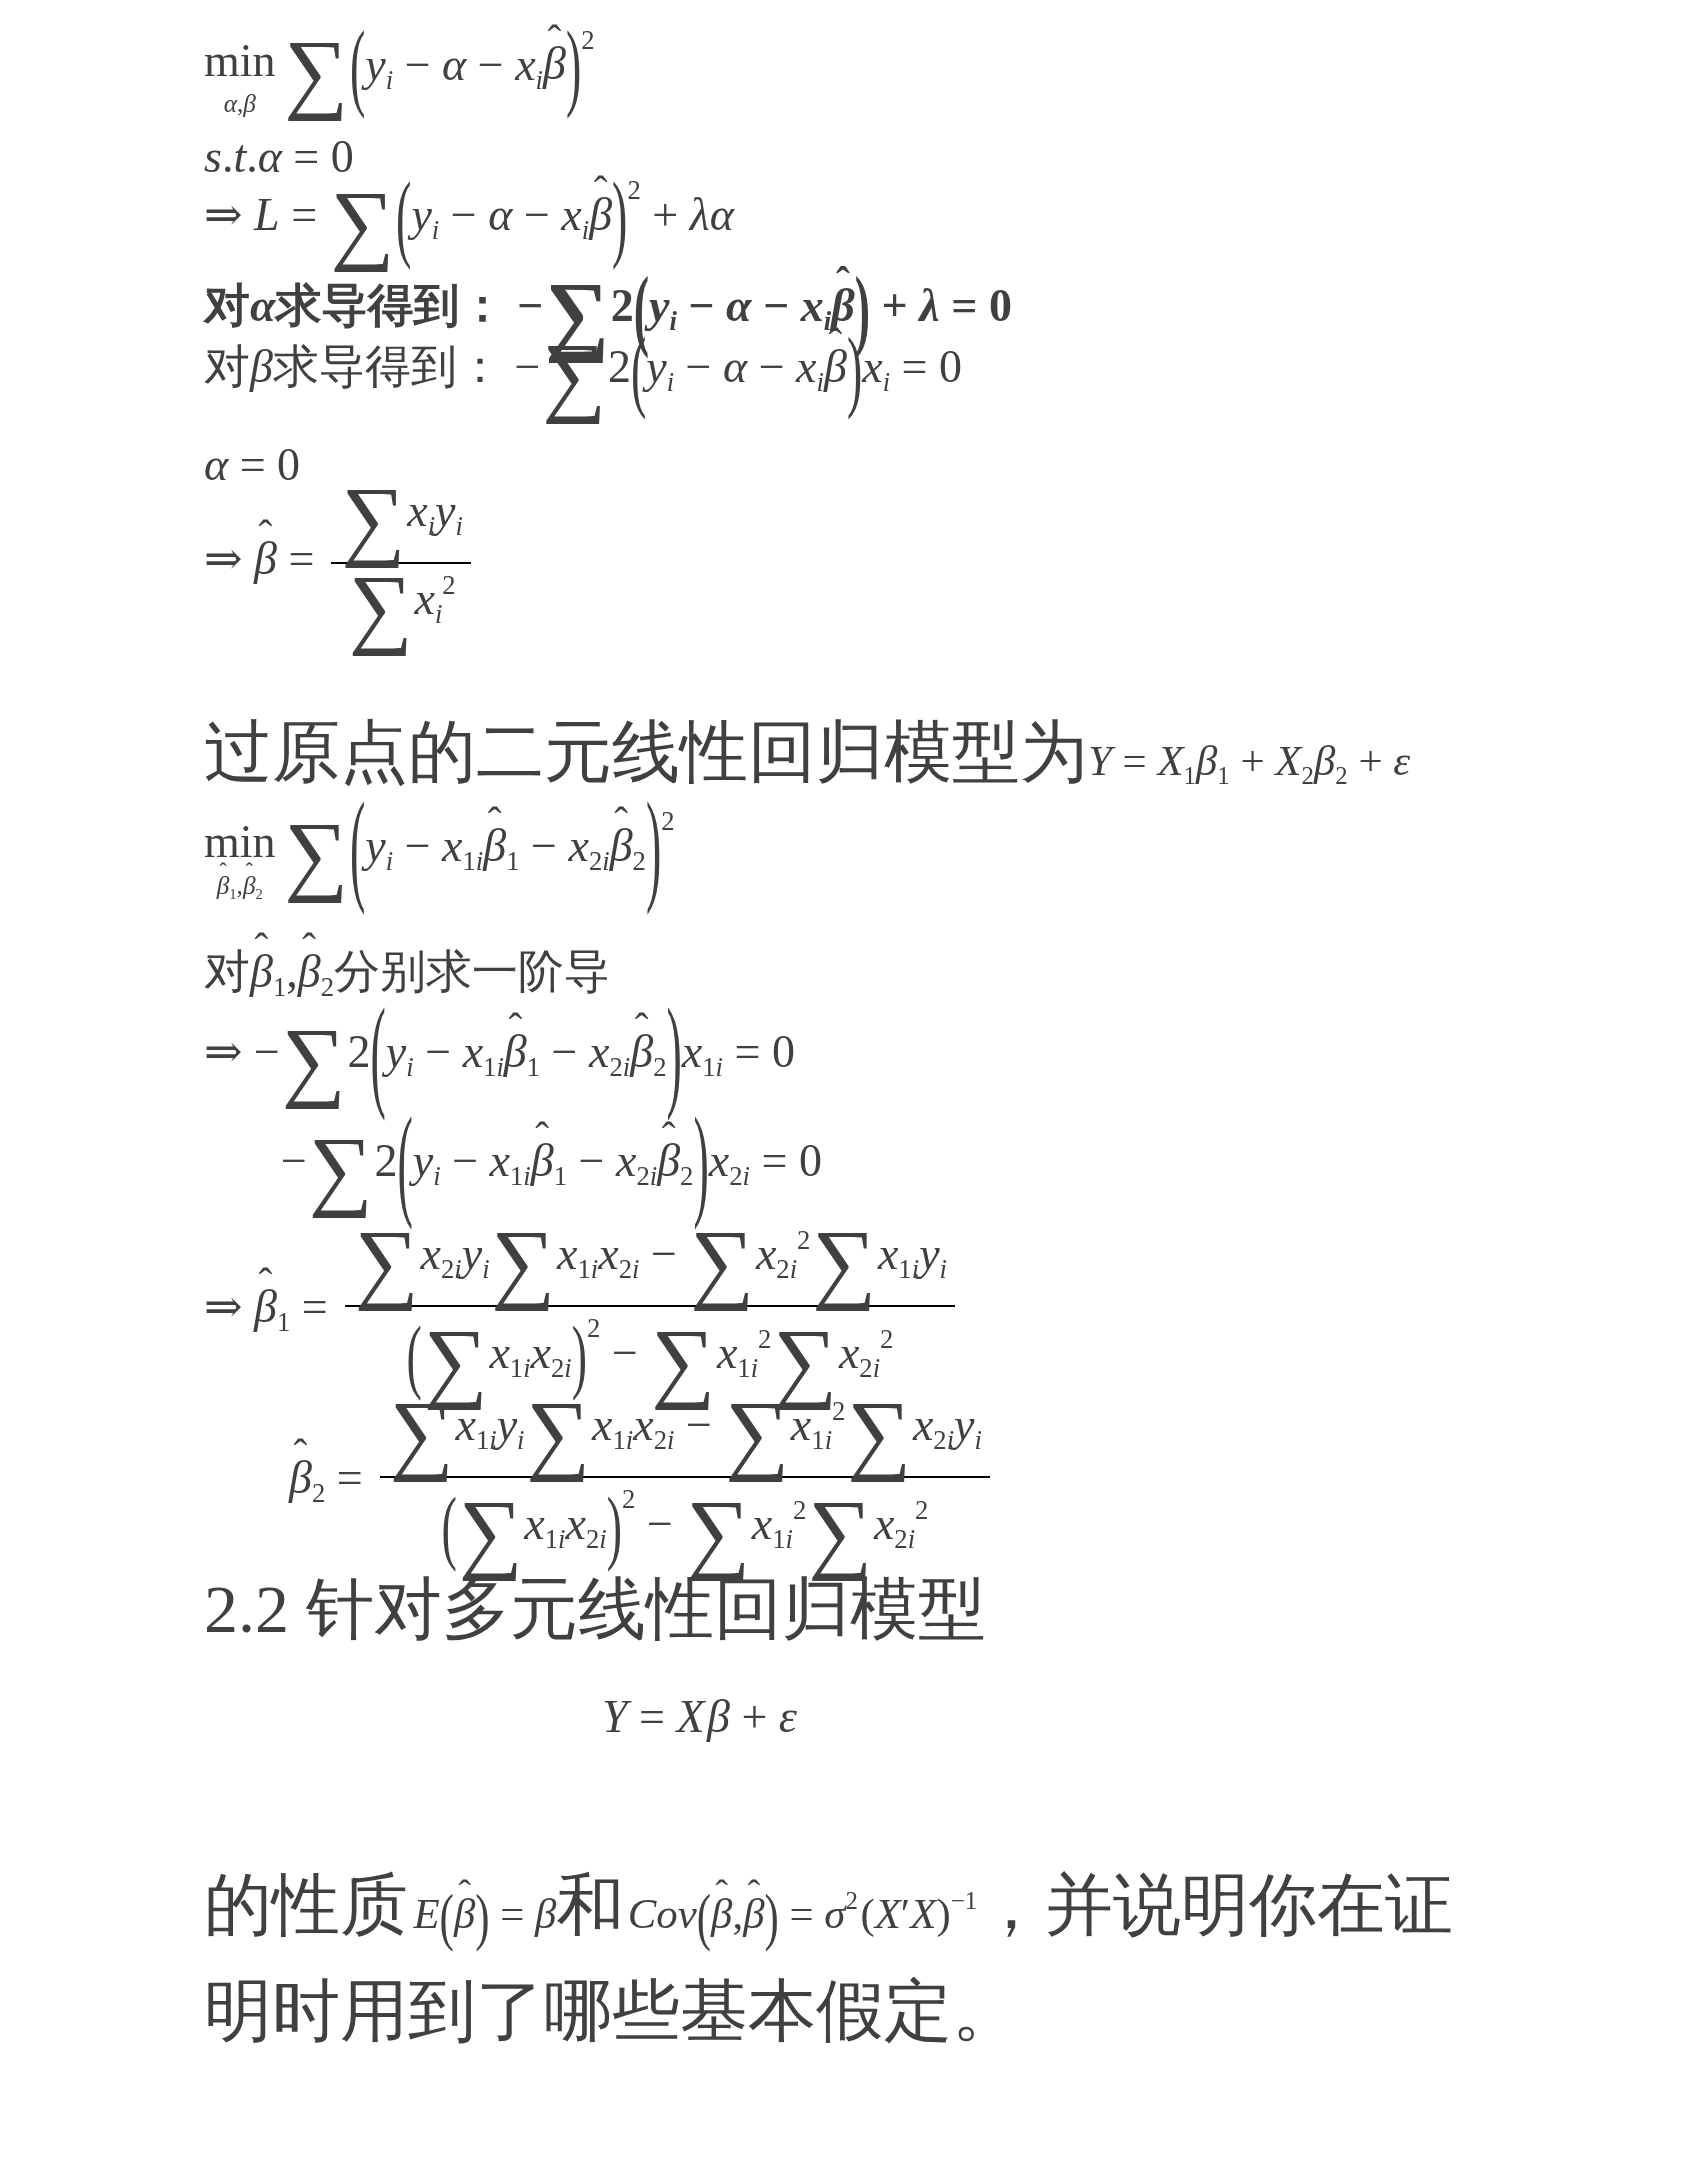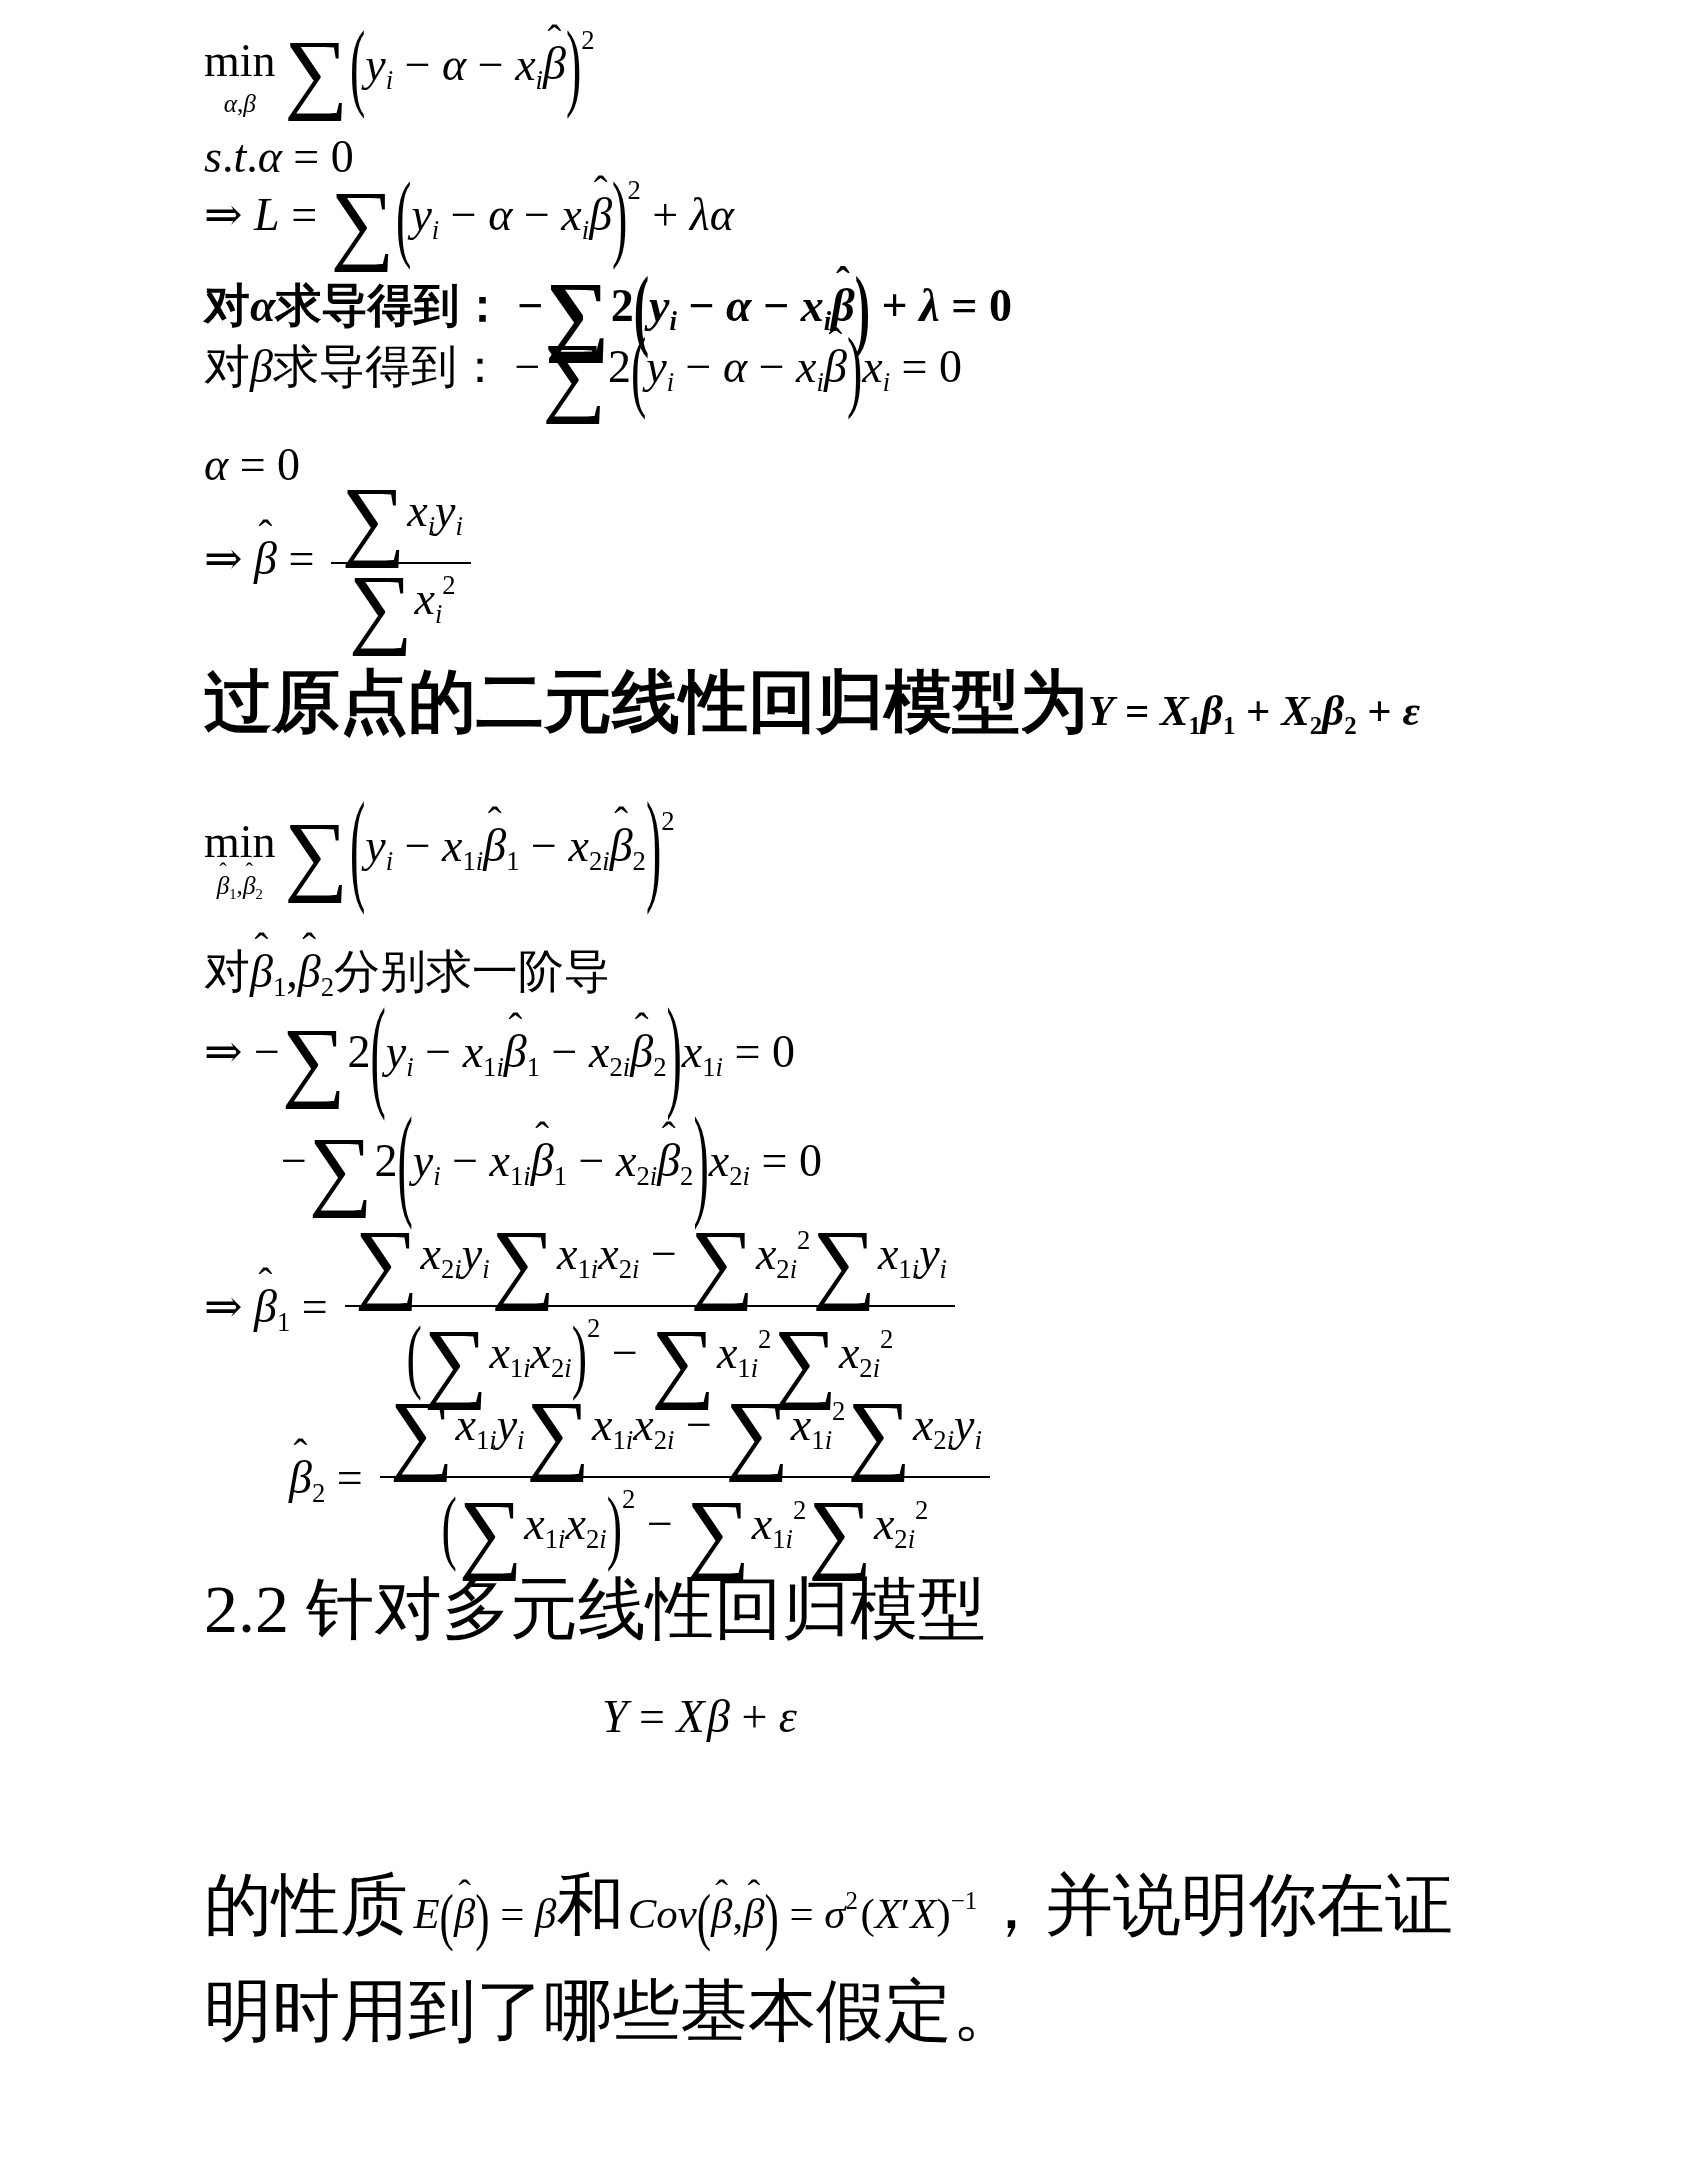--- a/index.html
+++ b/index.html
@@ -11,21 +11,21 @@
     color:#000000;
     font-family:"Liberation Serif","DejaVu Serif",serif;
     overflow:hidden;
   }
   .line{
     position:absolute;
     left:204px;
     white-space:nowrap;
     font-size:46px;
     line-height:1.15;
-    color:#000000;
+    color:#404040;
   }
   .big{font-size:68px;line-height:1.18;}
   .m{font-size:0.63em;}
   .it{font-style:italic;}
   .tx{font-style:normal;}
   .sum{
     font-size:1.95em;
     line-height:0.85;
     vertical-align:-0.26em;
     padding:0 0.02em;
@@ -60,21 +60,21 @@
   .sp{display:inline-block;}
 
   
   [data-name="formula-min-alpha-beta"]{top:24.5px;}
   [data-name="formula-subject-to"]{top:131px;}
   [data-name="formula-lagrangian"]{top:175px;}
   [data-name="formula-deriv-alpha"]{top:276px;font-weight:bold;}
   [data-name="formula-deriv-beta"]{top:337px;}
   [data-name="formula-alpha-zero"]{top:439px;}
   [data-name="formula-beta-hat"]{top:481px;}
-  [data-name="text-origin-model"]{top:662px;font-weight:bold;}
+  [data-name="text-origin-model"]{top:712px;}
   [data-name="formula-min-beta12"]{top:806px;}
   [data-name="text-deriv-beta12"]{top:946px;}
   [data-name="formula-foc-x1"]{top:1022px;}
   [data-name="formula-foc-x2"]{top:1131px;left:281px;}
   [data-name="formula-beta1-solution"]{top:1223px;}
   [data-name="formula-beta2-solution"]{top:1394px;left:289px;}
   [data-name="heading-section-2-2"]{top:1569px;}
   [data-name="formula-matrix-model"]{top:1691px;left:0;width:1426px;text-align:center;text-indent:-27px;}
   [data-name="para-line-1"]{
     top:1767px;width:1301px;white-space:normal;

